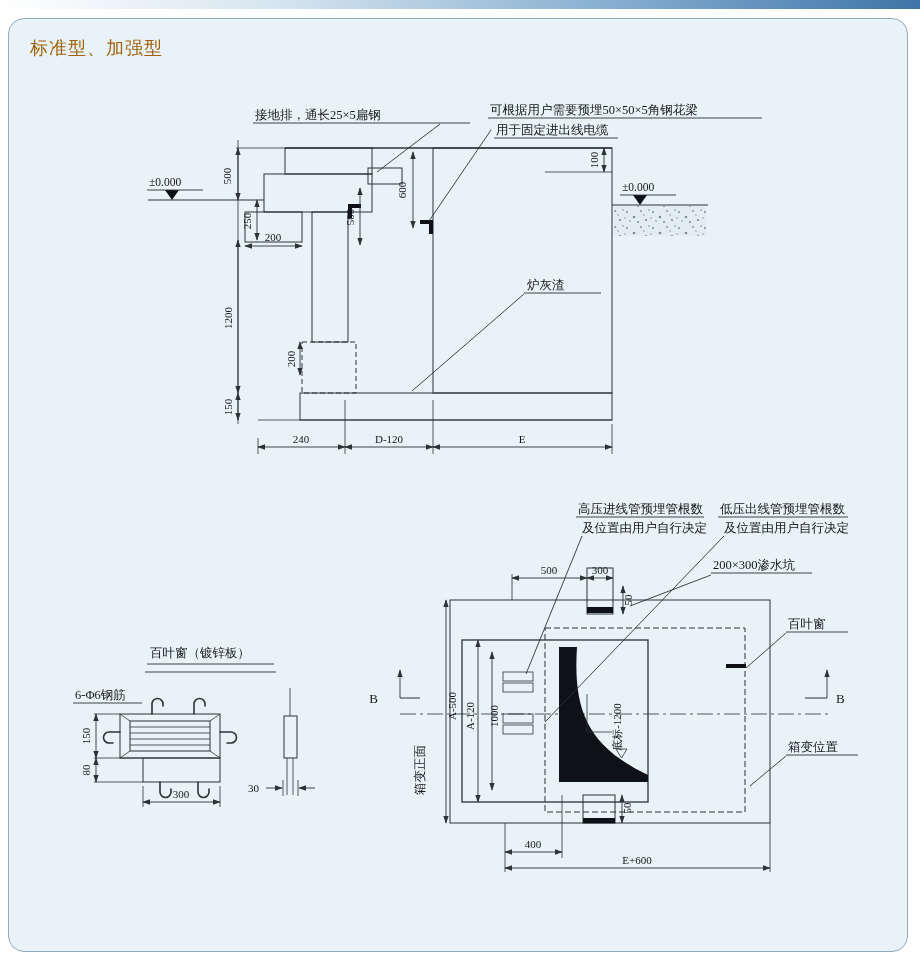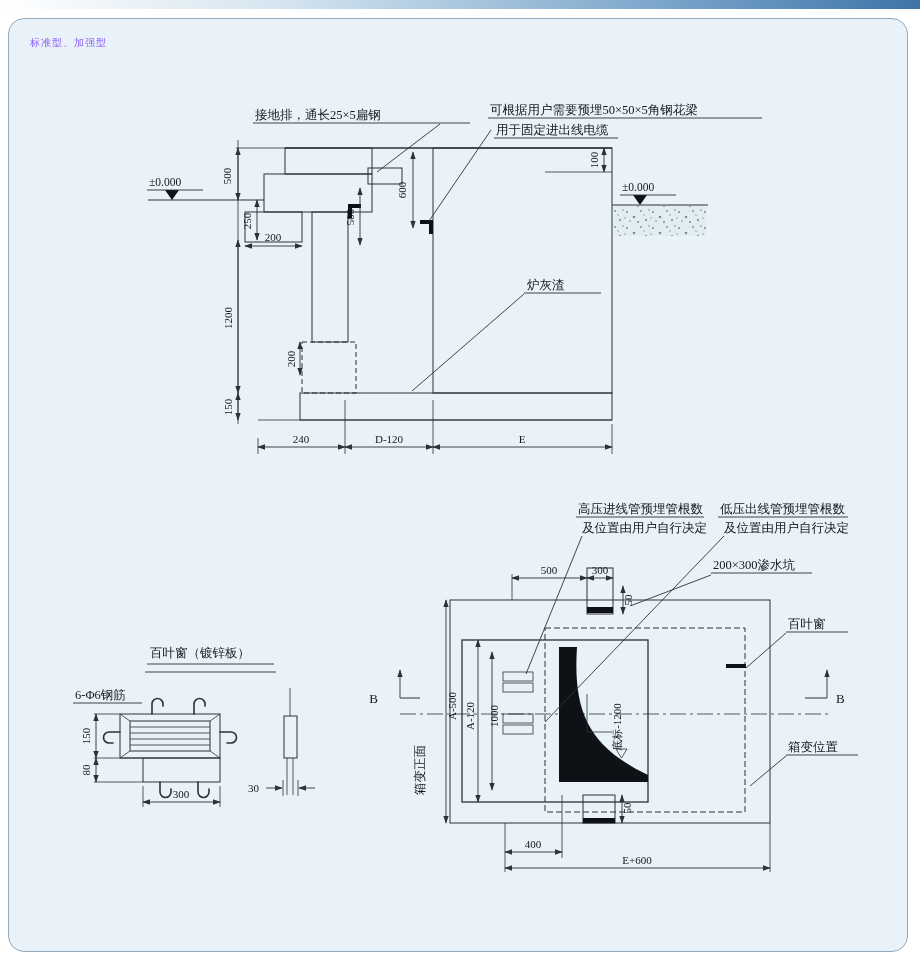--- a/index.html
+++ b/index.html
@@ -2,21 +2,21 @@
 <html><head>
 <meta charset="utf-8">
 <style>
   html,body{margin:0;padding:0;background:#fff;}
   .page{position:relative;width:920px;height:967px;background:#ffffff;overflow:hidden;
         font-family:"Liberation Sans","DejaVu Sans",sans-serif;}
   .topband{position:absolute;left:0;top:0;width:920px;height:9px;
            background:linear-gradient(to right,#ffffff 0%,#d6e5f0 30%,#7fa9cd 70%,#3f74a8 100%);}
   .panel{position:absolute;left:8px;top:18px;width:898px;height:932px;background:#e8f2f8;
          border:1px solid #93abbc;border-radius:16px;}
-  .title{position:absolute;left:30px;top:36px;font-size:10px;color:#8b5cf6;letter-spacing:1px;}
+  .title{position:absolute;left:30px;top:36px;font-size:18px;color:#a16207;letter-spacing:1px;}
   svg{position:absolute;left:0;top:0;}
   .s{stroke:#2c3237;stroke-width:1;fill:none;}
   .s12{stroke:#2c3237;stroke-width:1.3;fill:none;}
   .thin{stroke:#2c3237;stroke-width:.8;fill:none;}
   .dash{stroke:#2c3237;stroke-width:1;fill:none;stroke-dasharray:6 3;}
   .cl{stroke:#2c3237;stroke-width:.8;fill:none;stroke-dasharray:16 4 3 4;}
   .dimline{stroke:#2c3237;stroke-width:.9;fill:none;marker-start:url(#arr);marker-end:url(#arr);}
   .dimend{stroke:#2c3237;stroke-width:.9;fill:none;marker-end:url(#arr);}
   .lead{stroke:#2c3237;stroke-width:.9;fill:none;}
   .ul{stroke:#2c3237;stroke-width:.9;}

